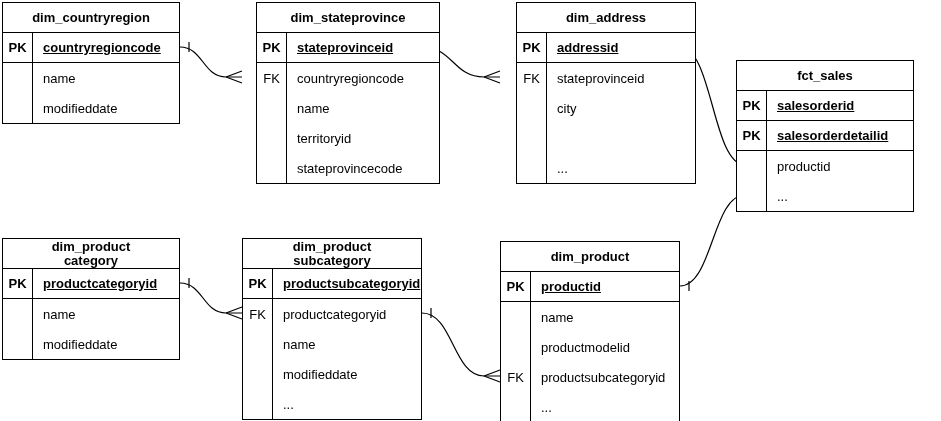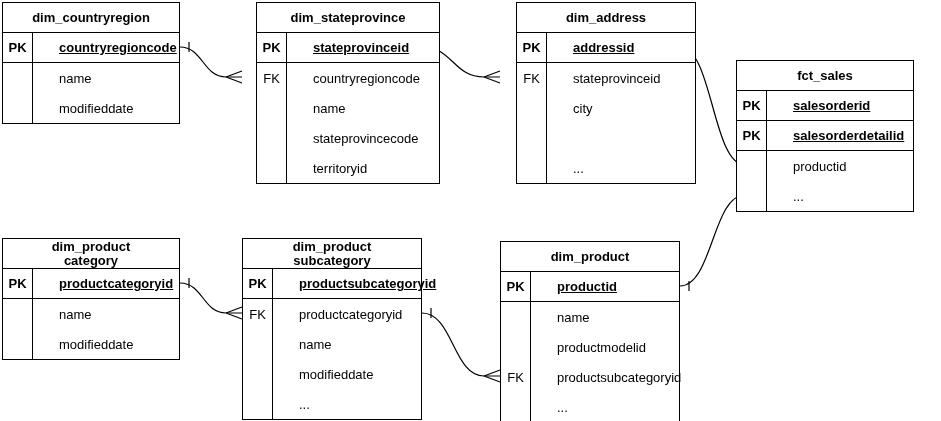--- a/index.html
+++ b/index.html
@@ -34,21 +34,20 @@
     align-items: center;
     justify-content: center;
     font-weight: bold;
     line-height: 14px;
     text-align: center;
   }
   .row {
     display: flex;
     height: 30px;
     box-sizing: border-box;
-    gap: 16px;
   }
   .row.keyrow { border-bottom: 1px solid #000000; }
   .lbl {
     flex: 0 0 30px;
     width: 30px;
     box-sizing: border-box;
     border-right: 1px solid #000000;
     display: flex;
     align-items: center;
     justify-content: center;
@@ -130,25 +129,25 @@
         <div class="row bodyrow">
           <div class="lbl">FK</div>
           <div class="fld">countryregioncode</div>
         </div>
         <div class="row bodyrow">
           <div class="lbl"></div>
           <div class="fld">name</div>
         </div>
         <div class="row bodyrow">
           <div class="lbl"></div>
+          <div class="fld">territoryid</div>
+        </div>
+        <div class="row bodyrow">
+          <div class="lbl"></div>
           <div class="fld">stateprovincecode</div>
-        </div>
-        <div class="row bodyrow">
-          <div class="lbl"></div>
-          <div class="fld">territoryid</div>
         </div>
       </div>
       <div class="tbl" style="left: 500px; top: 2px; width: 180px; margin-left: 16px;">
         <div class="tbl-title">
           <span>dim_address</span>
         </div>
         <div class="row keyrow">
           <div class="lbl">PK</div>
           <div class="fld">addressid</div>
         </div>

